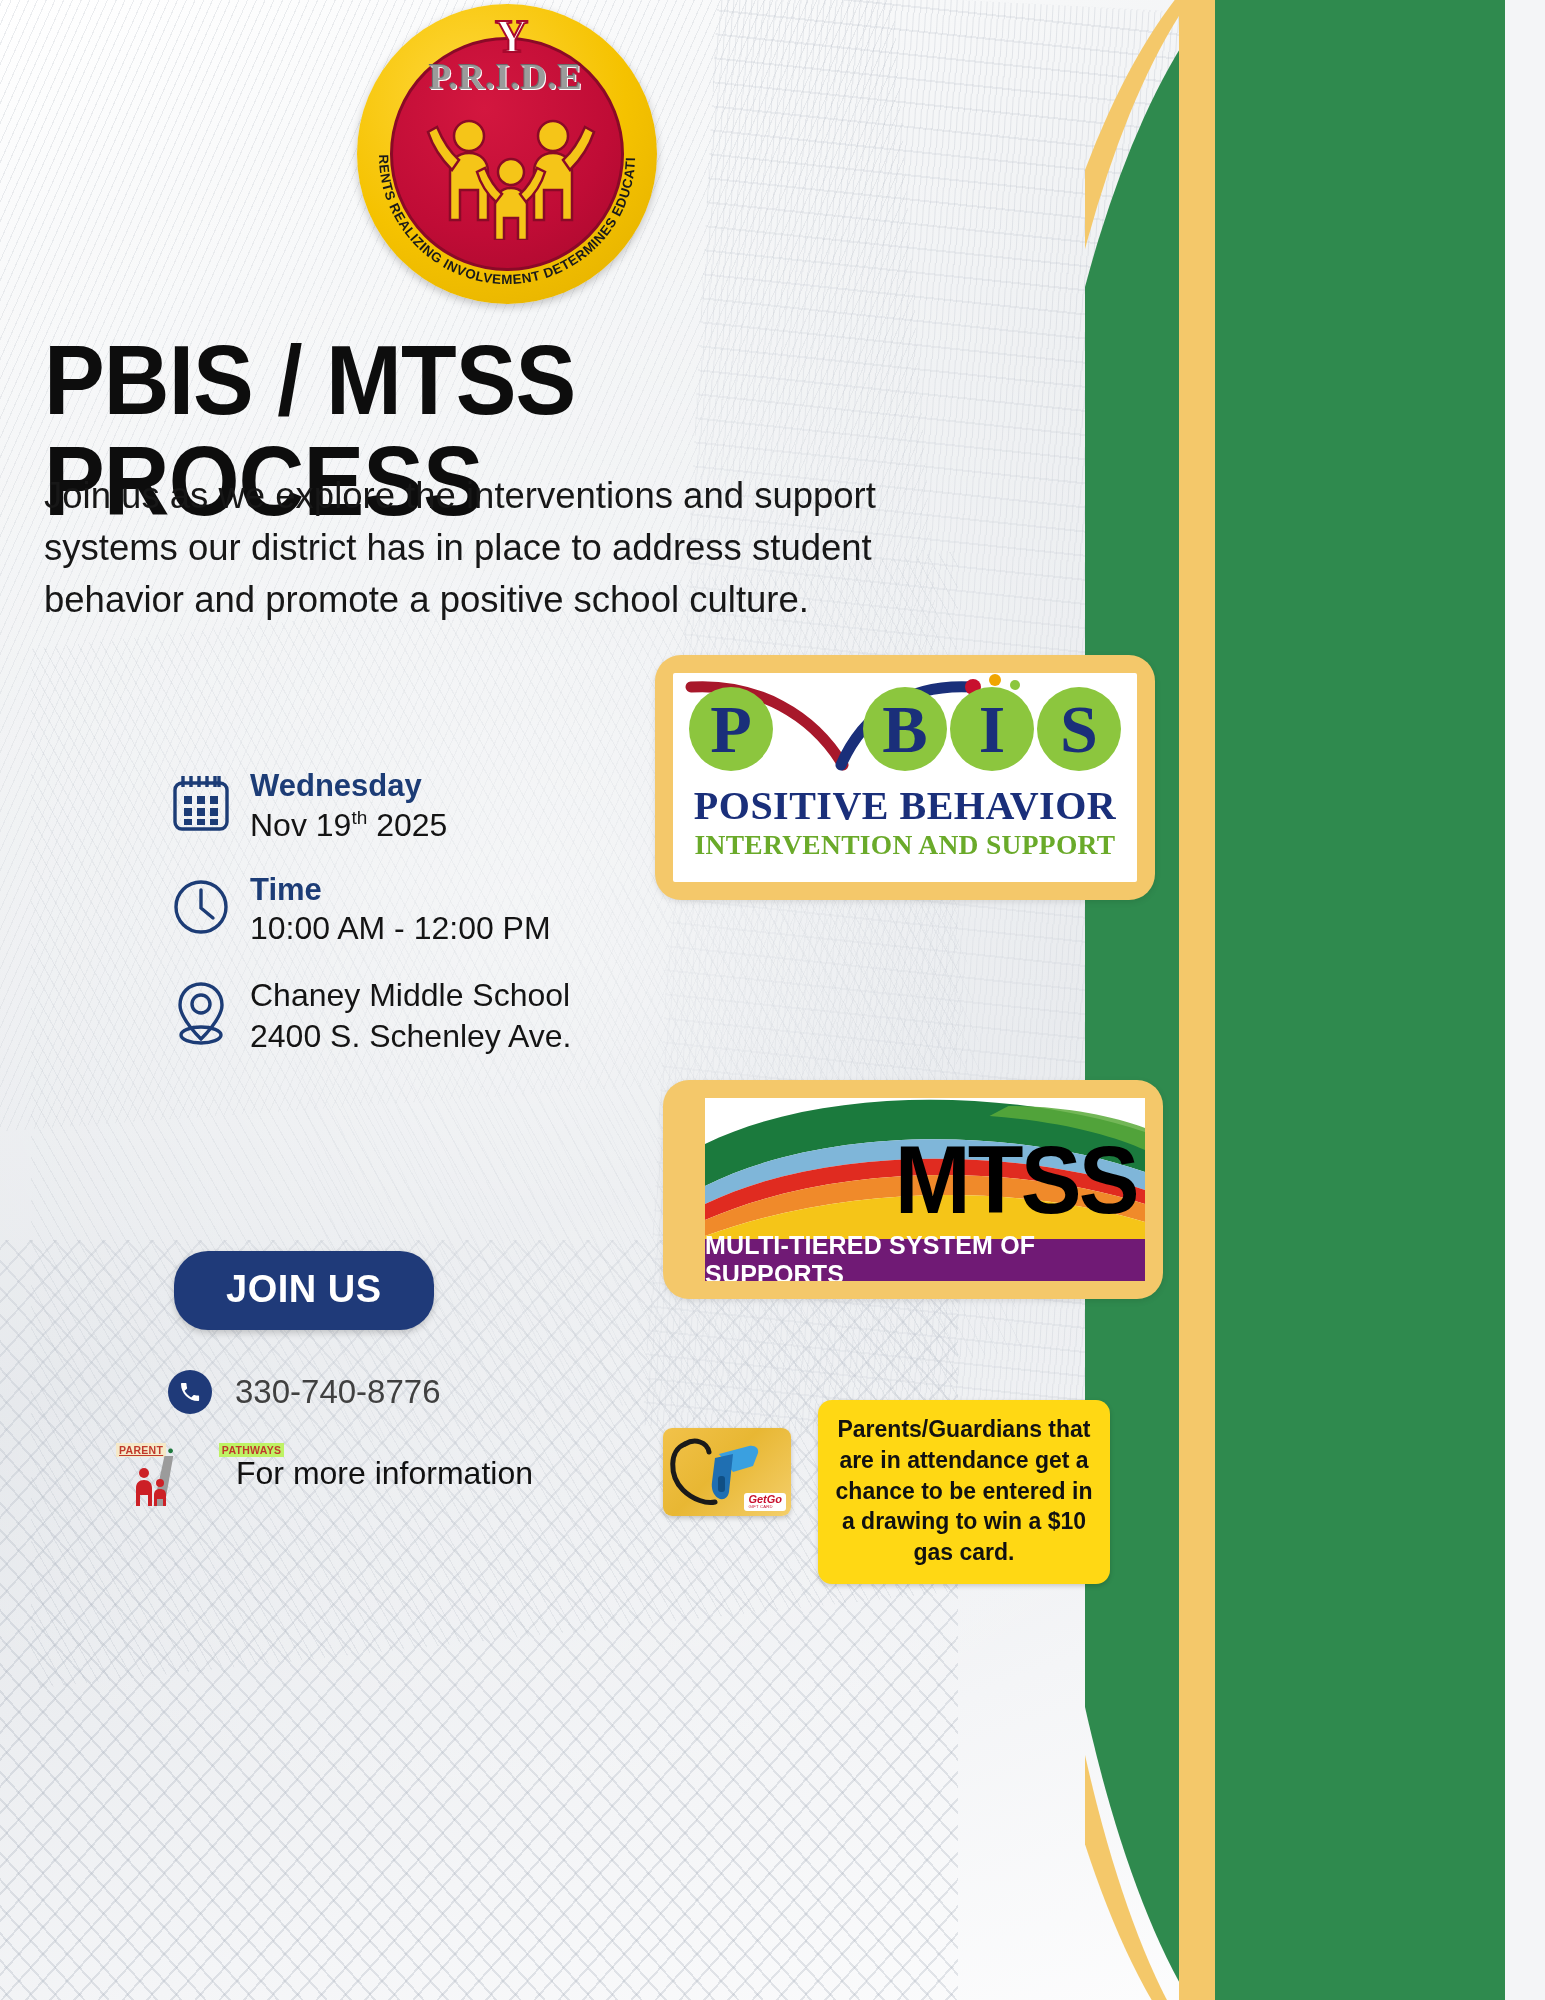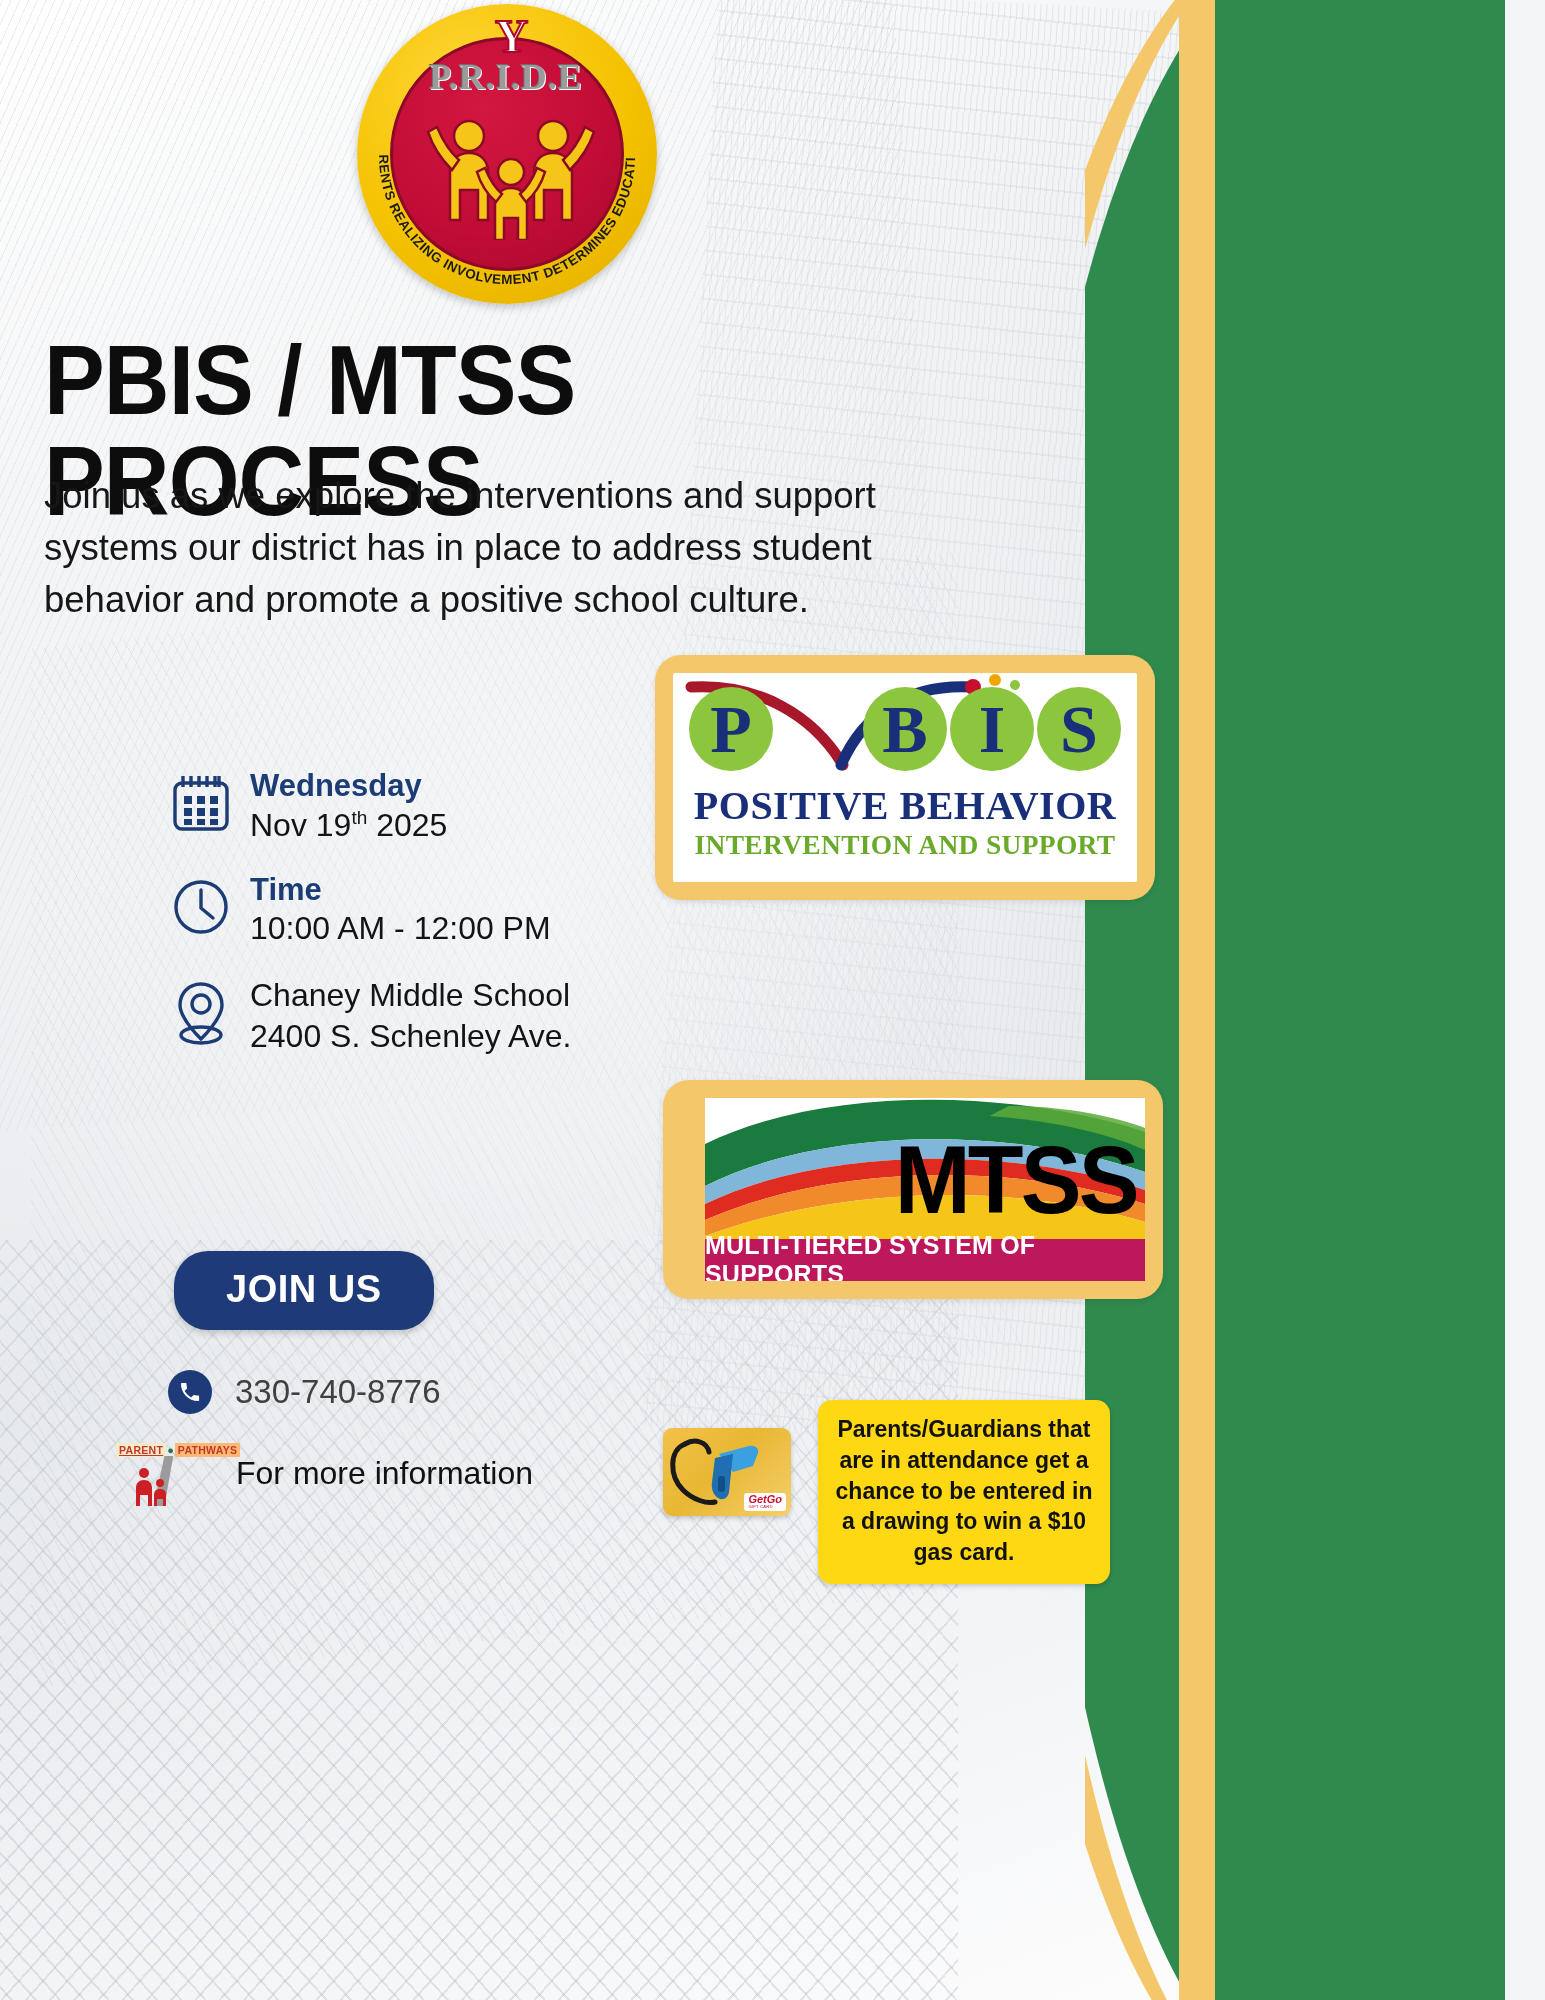--- a/index.html
+++ b/index.html
@@ -122,21 +122,21 @@
   .phone-row { position:absolute; left:168px; top:1370px; display:flex; align-items:center; }
   .phone-badge { width:44px; height:44px; border-radius:50%; background:#1f3a79; display:flex; align-items:center; justify-content:center; }
   .phone-num { margin-left:23px; font-size:33px; color:#404040;text-align:center; }
 
   
   .pp-row { position:absolute; left:112px; top:1440px; display:flex; align-items:center; }
   .pp-logo { width:118px; height:68px; position:relative; flex:0 0 118px; }
   .pp-bar { position:absolute; left:4px; top:2px; width:110px; height:16px; display:flex; font-size:10.5px; font-weight:bold; align-items:center; }
   .pp-parent { background:#f5e9c8; color:#c0392b; padding:1px 3px; letter-spacing:.3px;text-decoration:underline; }
   .pp-pin { color:#1f7a3f; font-size:11px; padding:0 1px; }
-  .pp-path { background:#fdba74; color:#c0392b; padding:1px 3px; letter-spacing:.3px; }
+  .pp-path { background:#bef264; color:#c0392b; padding:1px 3px; letter-spacing:.3px;margin-left:44px; }
   .pp-road { position:absolute; left:30px; top:16px; width:34px; height:50px; background:#9b9b9b;
              clip-path:polygon(34% 100%, 66% 100%, 92% 0, 66% 0); }
   .pp-fig { position:absolute; left:20px; bottom:2px; width:40px; height:40px; }
   .pp-text { margin-left:6px; font-size:32px; line-height:1.36; color:#111; }
 
   
   .card { position:absolute; background:#f4c86a; border-radius:26px; padding:18px; box-shadow:0 2px 6px rgba(0,0,0,.10); }
   .card-inner { background:#fff; width:100%; height:100%; overflow:hidden; position:relative; }
 
   #pbis-card { left:655px; top:655px; width:500px; height:245px; }
@@ -148,21 +148,21 @@
   .pbis-gap { width:84px; }
   .pbis-swoosh { position:absolute; inset:0; }
   .pbis-l2 { text-align:center; font-family:"Liberation Serif", serif; font-weight:bold; font-size:40px; color:#1a2f7a; letter-spacing:.5px; line-height:1.05; }
   .pbis-l3 { text-align:center; font-family:"Liberation Serif", serif; font-weight:bold; font-size:27.5px; color:#6aaa2a; letter-spacing:.3px; margin-top:2px; }
 
   #mtss-card { left:663px; top:1080px; width:500px; height:219px;padding-left:42px; }
   .mtss-inner { position:relative; width:100%; height:100%; background:#fff; overflow:hidden; }
   .mtss-arcs { position:absolute; left:0; top:0; width:100%; height:152px; overflow:hidden; }
   .mtss-word { position:absolute; right:8px; top:34px; font-family:"Liberation Sans Narrow","Liberation Sans",sans-serif;
                font-weight:bold; font-size:96px; color:#000; letter-spacing:-3px; line-height:1; transform:scaleX(.95); transform-origin:right center; }
-  .mtss-bar { position:absolute; left:0; bottom:0; width:100%; height:42px; background:#be185d; color:#fff;
+  .mtss-bar { position:absolute; left:0; bottom:0; width:100%; height:42px; background:#701a75; color:#fff;
               display:flex; align-items:center; justify-content:center;
               font-weight:bold; font-size:25px; letter-spacing:.2px; }
 
   
   .gascard { position:absolute; left:663px; top:1428px; width:128px; height:88px; border-radius:9px;
              background:linear-gradient(135deg,#f2c24a 0%,#e8b733 45%,#f4cf6b 100%); box-shadow:0 2px 5px rgba(0,0,0,.2); overflow:hidden; }
   .getgo { position:absolute; right:5px; bottom:5px; background:#fff; border-radius:3px; padding:1px 4px; }
   .getgo-t { font-size:11px; font-weight:bold; color:#c8102e; font-style:italic; line-height:1; }
   .getgo-s { font-size:4.2px; color:#c8102e; letter-spacing:.2px; line-height:1.1; }
 

